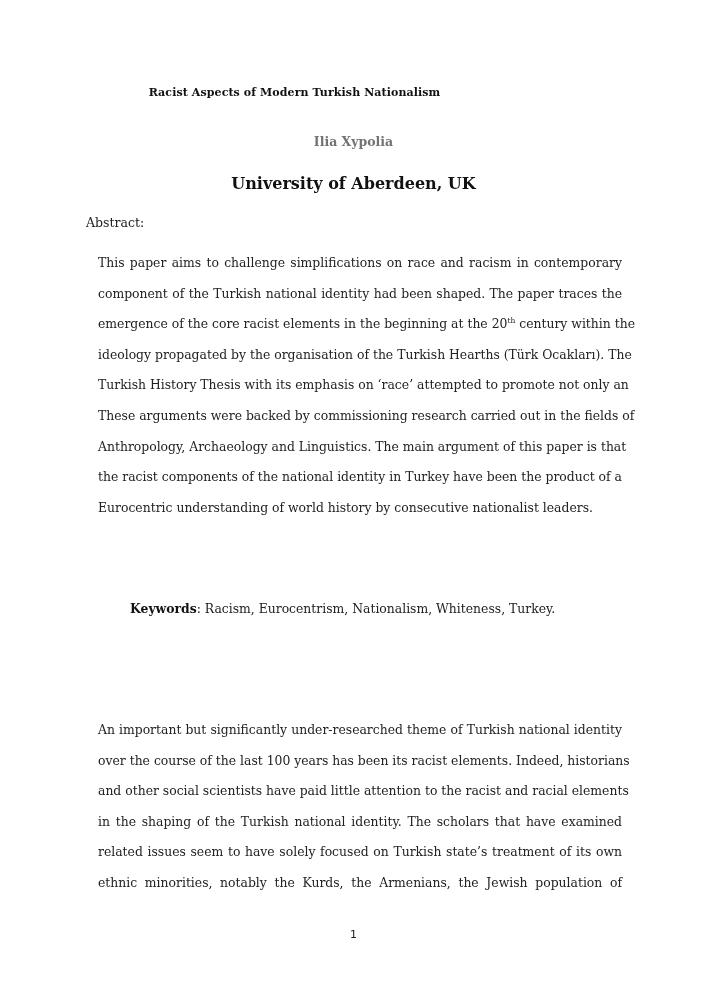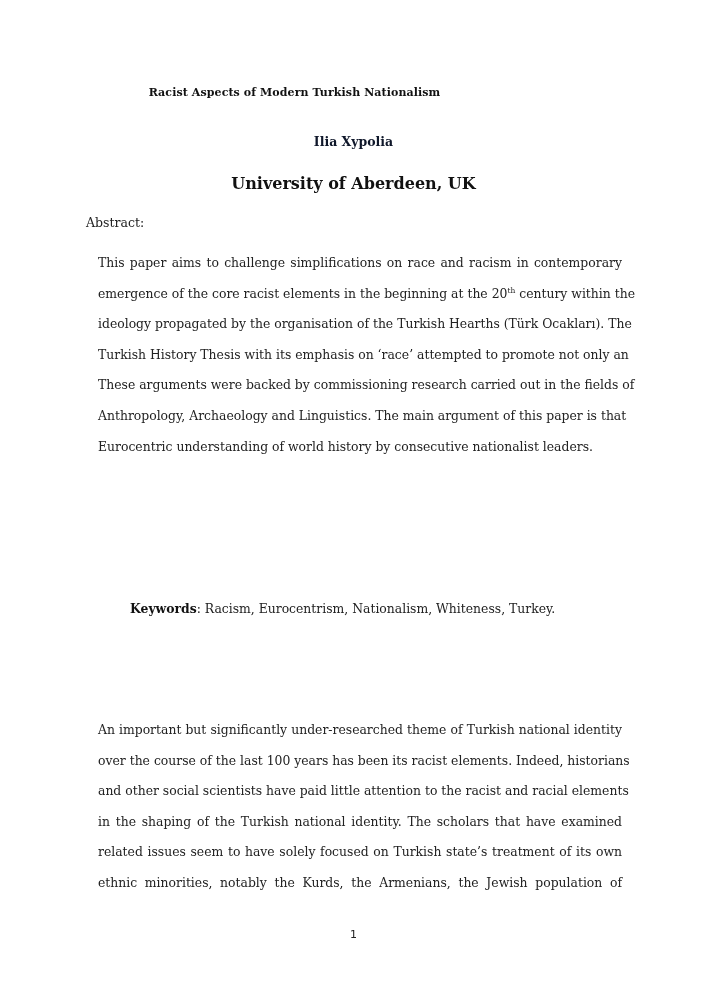--- a/index.html
+++ b/index.html
@@ -32,21 +32,21 @@
       letter-spacing: 0.1px;
       color: #111;
     }
     .author {
       position: absolute;
       left: 0; width: 707px;
       top: 134px;
       text-align: center;
       font-weight: bold;
       font-size: 12.5px;
-      color: #0f172a;
+      color: #737373;
     }
     .affiliation {
       position: absolute;
       left: 0; width: 707px;
       top: 174px;
       text-align: center;
       font-weight: bold;
       font-size: 16px;
       color: #111;
     }
@@ -110,25 +110,27 @@
   <div class="title">Racist Aspects of Modern Turkish Nationalism</div>
 
   <div class="author">Ilia Xypolia</div>
 
   <div class="affiliation">University of Aberdeen, UK</div>
 
   <div class="abstract-label">Abstract:</div>
 
   <div class="body-block abstract-block">
     <span class="line">This paper aims to challenge simplifications on race and racism in contemporary</span>
+    <span class="line">component of the Turkish national identity had been shaped. The paper traces the</span>
     <span class="line"><span>emergence of the core racist elements in the beginning at the 20</span><sup>th</sup><span> century within the</span></span>
     <span class="line">ideology propagated by the organisation of the Turkish Hearths (Türk Ocakları). The</span>
     <span class="line">Turkish History Thesis with its emphasis on ‘race’ attempted to promote not only an</span>
     <span class="line">These arguments were backed by commissioning research carried out in the fields of</span>
     <span class="line">Anthropology, Archaeology and Linguistics. The main argument of this paper is that</span>
+    <span class="line">the racist components of the national identity in Turkey have been the product of a</span>
     <span class="line last">Eurocentric understanding of world history by consecutive nationalist leaders.</span>
   </div>
 
   <div class="keywords"><b>Keywords</b><span>: Racism, Eurocentrism, Nationalism, Whiteness, Turkey.</span></div>
 
   <div class="body-block intro-block">
     <span class="line">An important but significantly under-researched theme of Turkish national identity</span>
     <span class="line">over the course of the last 100 years has been its racist elements. Indeed, historians</span>
     <span class="line">and other social scientists have paid little attention to the racist and racial elements</span>
     <span class="line">in the shaping of the Turkish national identity. The scholars that have examined</span>

